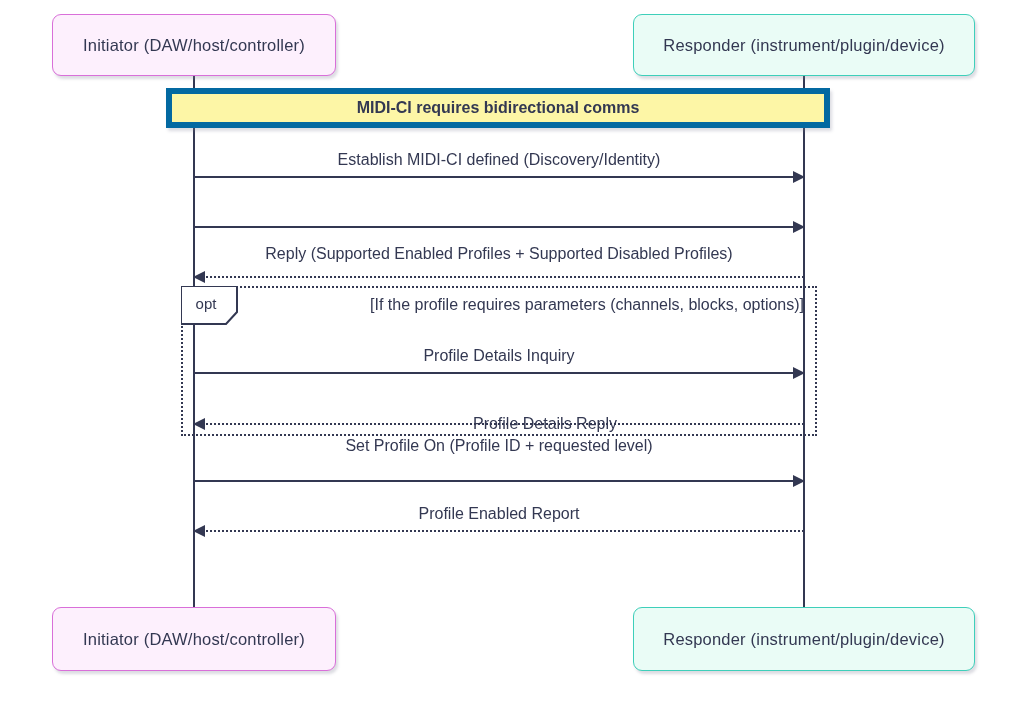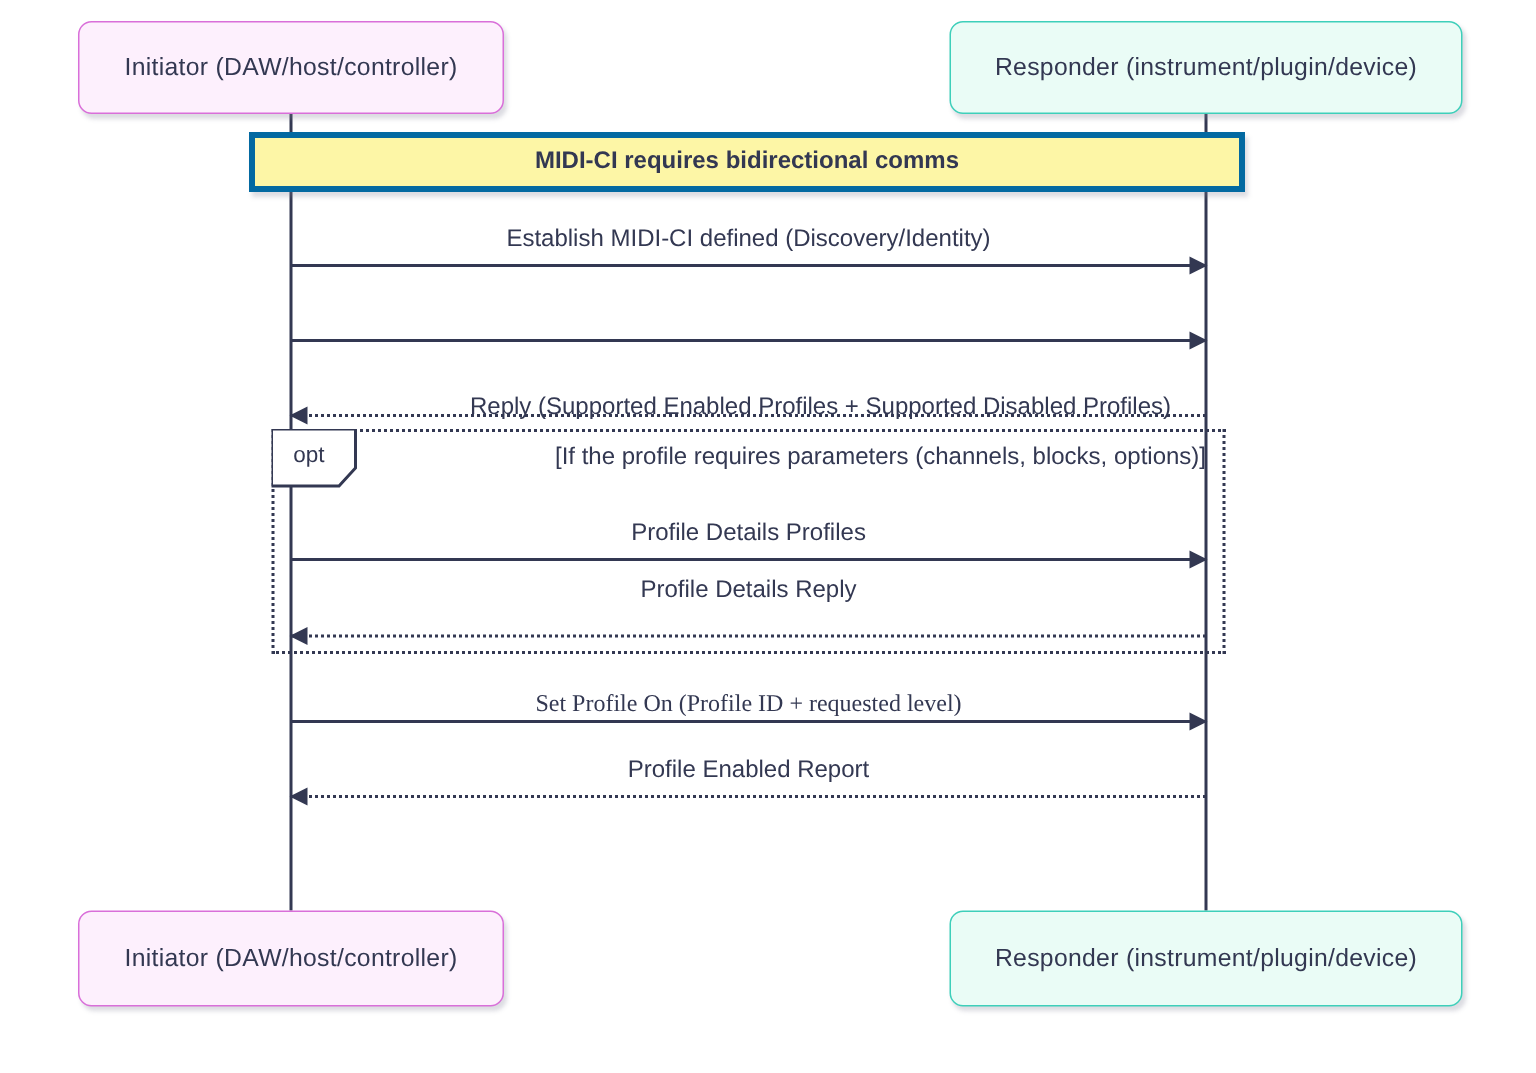--- a/index.html
+++ b/index.html
@@ -15,21 +15,21 @@
     position:absolute; box-sizing:border-box; height:62px;
     border-radius:9px; border:1.5px solid;
     display:flex; align-items:center; justify-content:center;
     font-size:16.5px; letter-spacing:0.2px; z-index:3;
     box-shadow:2px 3px 3px rgba(130,130,150,0.28);
   }
   .actor.initiator { background:#fdf0fd; border-color:#d96fd9; }
   .actor.responder { background:#eafcf6; border-color:#3ecfba; }
   .note {
     position:absolute; left:166px; width:664px; height:40px; box-sizing:border-box;
-    background:#fdf6a6; border:4px solid #0369a1;
+    background:#fdf6a6; border:6px solid #0369a1;
     display:flex; align-items:center; justify-content:center;
     font-weight:bold; font-size:16px; z-index:4;
     box-shadow:2px 3px 3px rgba(130,130,150,0.28);
   }
   .msg-label {
     position:absolute; left:194px; width:610px; text-align:center;
     font-size:16px; line-height:20px; z-index:2; background:transparent;
   }
   .arrow { position:absolute; left:194px; width:610px; height:0; z-index:2; }
   .arrow.solid  { border-top:2px solid #333852; }
@@ -73,43 +73,43 @@
 
   <div class="msg-label" style="top:150px;">Establish MIDI-CI defined (Discovery/Identity)</div>
   <div class="arrow solid" style="top:176px;">
     <span class="head right"></span>
   </div>
 
   <div class="arrow solid" style="top:226px;">
     <span class="head right"></span>
   </div>
 
-  <div class="msg-label" style="top:262px;padding-left:48px;">Reply (Supported Enabled Profiles + Supported Disabled Profiles)</div>
+  <div class="msg-label" style="top:244px;">Reply (Supported Enabled Profiles + Supported Disabled Profiles)</div>
   <div class="arrow dotted" style="top:276px;">
     <span class="head left"></span>
   </div>
 
   <div class="opt-box"></div>
   <svg class="opt-label-shape" width="58" height="40" viewBox="0 0 58 40">
     <polygon points="0,0 56,0 56,26 45,38 0,38" fill="#ffffff" stroke="#333852" stroke-width="2"></polygon>
   </svg>
   <div class="opt-label-text">opt</div>
   <div class="guard-label">[If the profile requires parameters (channels, blocks, options)]</div>
 
-  <div class="msg-label" style="top:346px;">Profile Details Profiles</div>
+  <div class="msg-label" style="top:346px;">Profile Details Inquiry</div>
   <div class="arrow solid" style="top:372px;">
     <span class="head right"></span>
   </div>
 
-  <div class="msg-label" style="top:384px;">Profile Details Reply</div>
+  <div class="msg-label" style="top:414px;padding-left:46px;">Profile Details Reply</div>
   <div class="arrow dotted" style="top:423px;">
     <span class="head left"></span>
   </div>
 
-  <div class="msg-label" style="top:460px;font-family:Liberation Serif, serif;">Set Profile On (Profile ID + requested level)</div>
+  <div class="msg-label" style="top:436px;">Set Profile On (Profile ID + requested level)</div>
   <div class="arrow solid" style="top:480px;">
     <span class="head right"></span>
   </div>
 
   <div class="msg-label" style="top:504px;">Profile Enabled Report</div>
   <div class="arrow dotted" style="top:530px;">
     <span class="head left"></span>
   </div>
 
 

